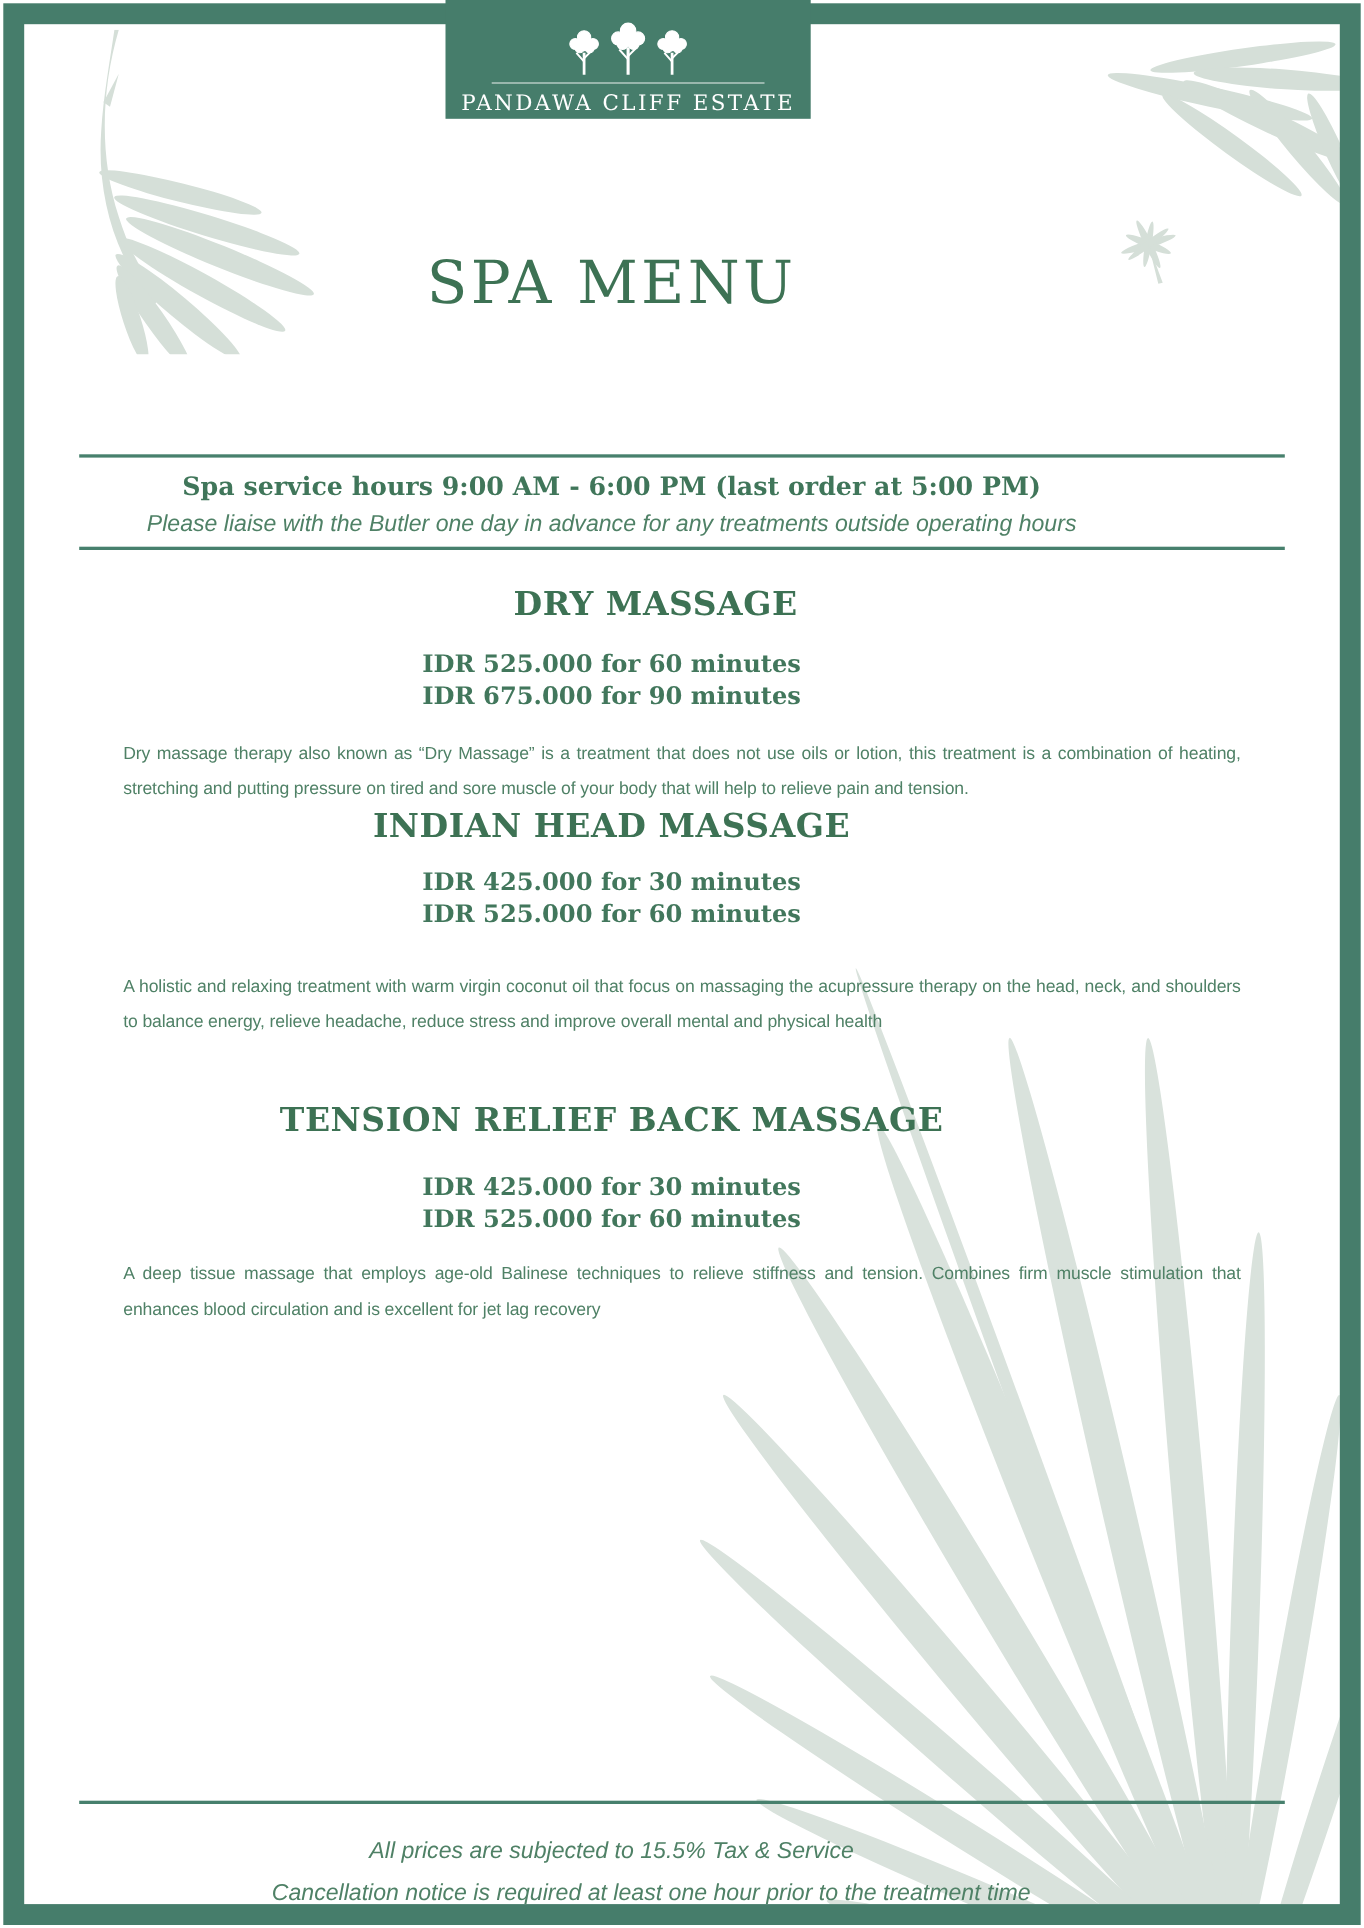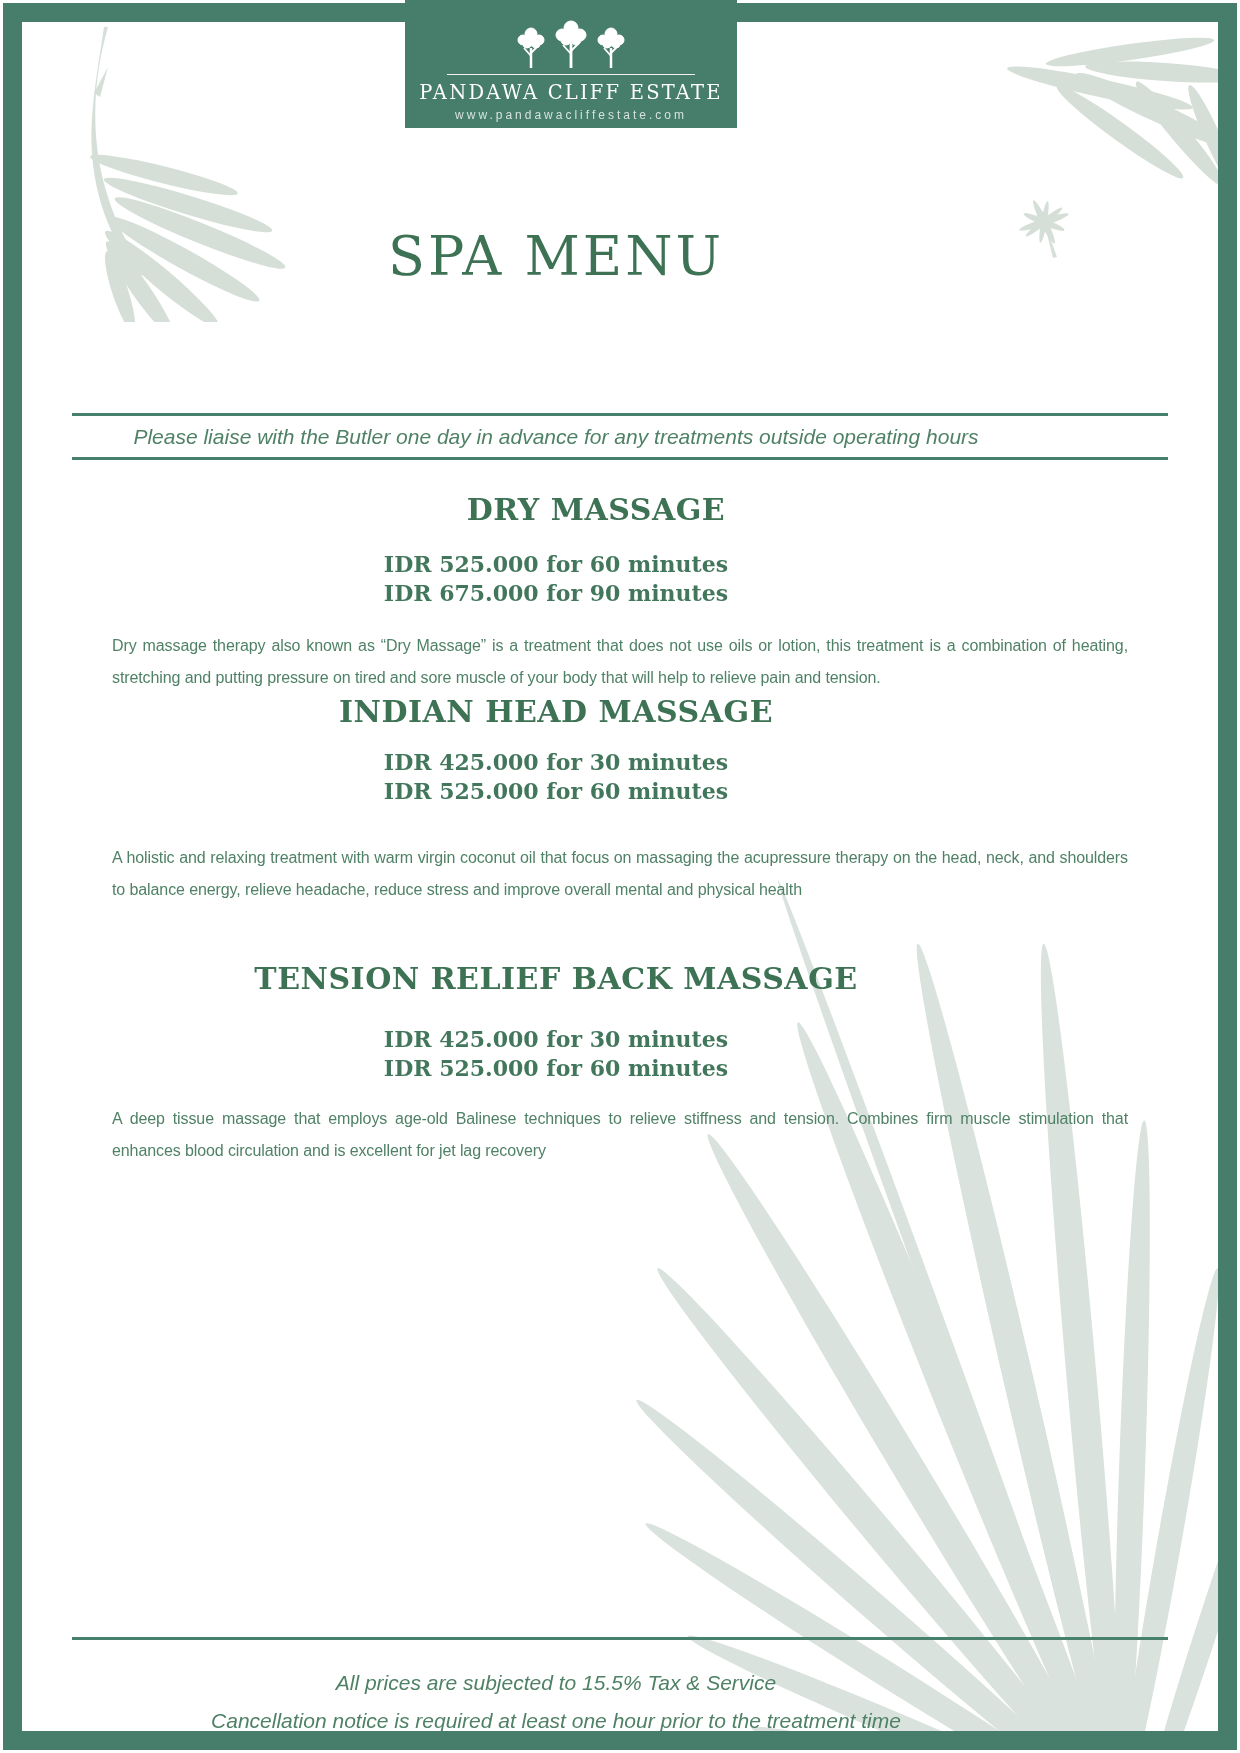--- a/index.html
+++ b/index.html
@@ -20,21 +20,21 @@
   .inner{
     position:absolute;inset:22px;
     overflow:hidden;
   }
   
   .deco{position:absolute;z-index:0;}
   .leaf-fill{fill:#d5dfd8;}
   .leaf-fill-light{fill:#d9e2dc;}
   
   .badge{
-    position:absolute;left:405px;top:0;width:332px;height:128px;
+    position:absolute;left:405px;top:0;width:332px;height:108px;
     background:#467d6b;z-index:4;text-align:center;
     box-sizing:border-box;padding-top:12px;
   }
   .badge .logo-line{
     width:248px;margin:0 auto;border-top:1.5px solid rgba(255,255,255,.9);
   }
   .brand-name{
     margin-top:6px;
     font-family:"DejaVu Serif","Liberation Serif",serif;
     font-size:19.5px;letter-spacing:2.2px;color:#ffffff;white-space:nowrap;
@@ -87,21 +87,21 @@
     font-size:16px;line-height:32px;color:#4f8166;
     text-align:justify;letter-spacing:-0.1px;
   }
   .desc-2{margin-top:36px;}
   .desc-3{margin-top:20px;}
   .footer{position:absolute;left:0;right:0;top:1615px;z-index:2;}
   .footer-note{
     font-style:italic;font-size:21px;line-height:25px;color:#4f8166;
   }
   .fn-1{margin-top:30px;}
-  .fn-2{margin-top:13px;}
+  .fn-2{margin-top:13px;padding-left:36px;}
 </style>
 </head>
 <body>
 
 <div class="page">
 
   <div class="inner">
 
     <svg class="deco" style="left:-10px;top:5px;" width="285" height="295" viewBox="0 0 285 295">
       <path d="M96,0 C80,55 78,115 96,170 C104,196 116,220 134,244 L128,250 C92,206 76,150 80,92 C82,60 88,28 92,0 Z" class="leaf-fill"></path>
@@ -148,20 +148,21 @@
       <ellipse cx="532" cy="750" rx="350" ry="13" transform="rotate(-88 532 750)" class="leaf-fill-light"></ellipse>
       <ellipse cx="569" cy="824" rx="280" ry="12" transform="rotate(-80 569 824)" class="leaf-fill-light"></ellipse>
       <ellipse cx="610" cy="900" rx="230" ry="11" transform="rotate(-72 610 900)" class="leaf-fill-light"></ellipse>
     </svg>
 
     <div class="content">
 
       <div class="page-title cc">SPA MENU</div>
 
       <hr class="rule rule-1">
+      <div class="hours cc">Spa service hours 9:00 AM - 6:00 PM (last order at 5:00 PM)</div>
       <div class="advance cc">Please liaise with the Butler one day in advance for any treatments outside operating hours</div>
       <hr class="rule rule-2">
 
       <div>
         <div class="section-title st-1 cc">DRY MASSAGE</div>
         <div class="prices pr-1 cc">
           <div>IDR 525.000 for 60 minutes</div>
           <div>IDR 675.000 for 90 minutes</div>
         </div>
         <p class="desc">Dry massage therapy also known as “Dry Massage” is a treatment that does not use oils or lotion, this treatment is a combination of heating, stretching and putting pressure on tired and sore muscle of your body that will help to relieve pain and tension.</p>

